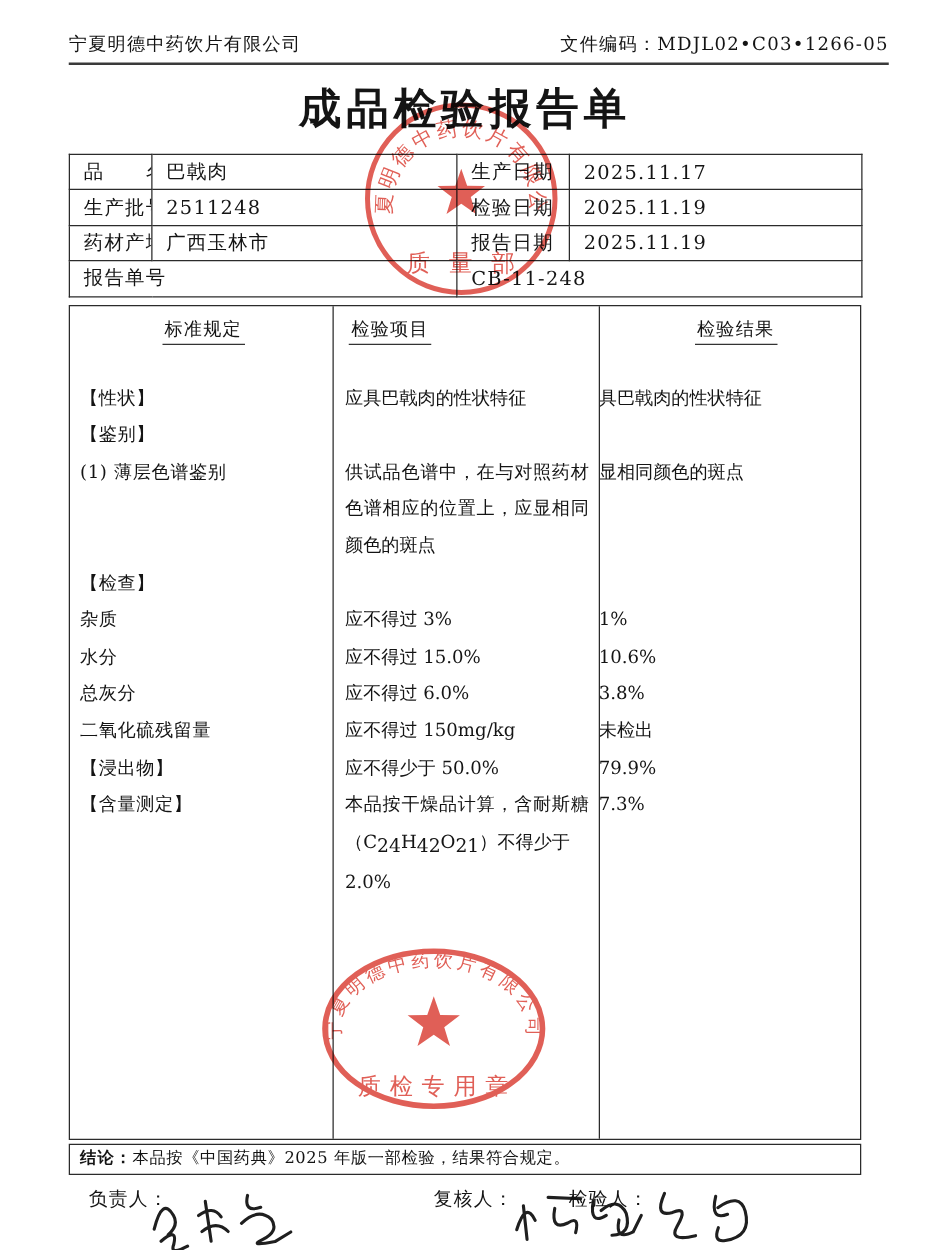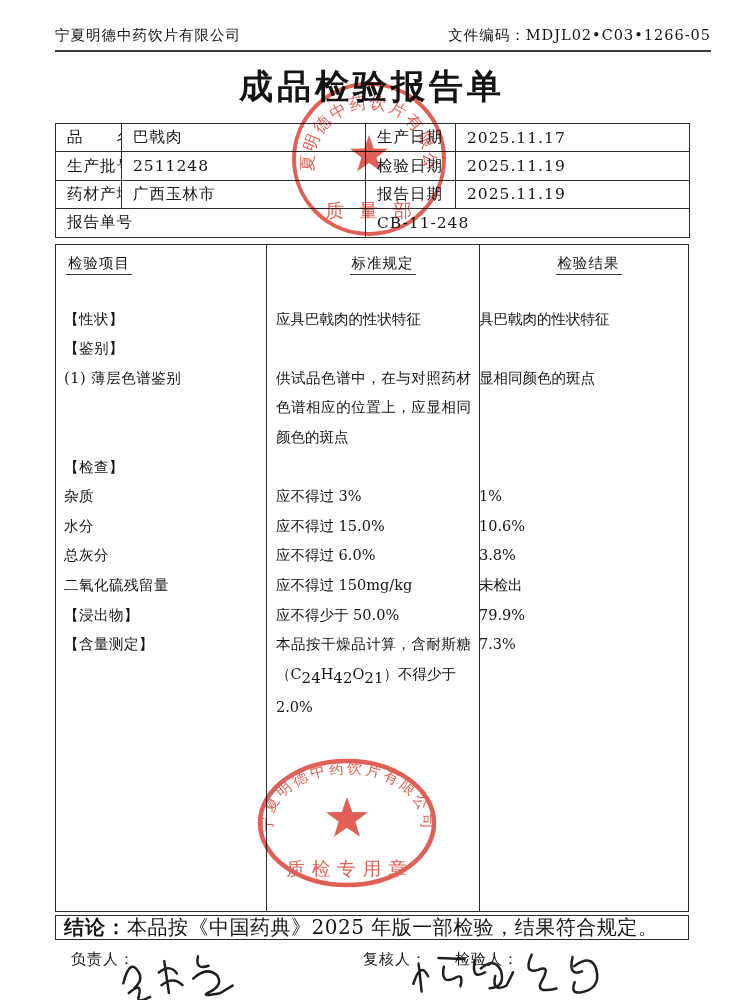--- a/index.html
+++ b/index.html
@@ -42,27 +42,27 @@
   .rrow .c1{width:210px;box-sizing:border-box;padding-left:8px;letter-spacing:.5px;}
   .rrow .c2{width:213px;box-sizing:border-box;padding:0 8px 0 10px;}
   .rrow .c3{flex:1;box-sizing:border-box;}
   .c2 .std{display:block;text-align:justify;}
   .c2 .spread{display:block;text-align:justify;text-align-last:justify;}
   .formula{display:block;}
   .formula sub{font-size:15px;}
   
   .conclusion{
     width:634px;box-sizing:border-box;border:1.6px solid #2b2b2b;margin-top:3px;
-    height:25px;line-height:22px;font-size:20px;padding-left:8px;letter-spacing:.5px;
+    height:25px;line-height:22px;font-size:13px;padding-left:8px;letter-spacing:.5px;
   }
   .conclusion b{letter-spacing:1px;}
   
   .sigrow{position:relative;width:660px;height:80px;margin-top:4px;font-size:15px;}
   .sigrow .slabel{position:absolute;top:6px;letter-spacing:1px;}
-  .sigrow .l1{left:16px;} .sigrow .l2{left:308px;font-family:Liberation Serif, serif;} .sigrow .l3{left:400px;text-align:right;}
+  .sigrow .l1{left:16px;} .sigrow .l2{left:292px;font-family:Liberation Serif, serif;} .sigrow .l3{left:400px;text-align:right;}
   .sig{position:absolute;}
   .sig path{fill:none;stroke:#1f1f1f;stroke-width:2.5;stroke-linecap:round;stroke-linejoin:round;}
   .sig1{left:56px;top:0;transform:rotate(-3deg);}
   .sig2{left:350px;top:-2px;transform:rotate(-2deg);}
   .sig3{left:462px;top:0;transform:rotate(2deg);}
   
   .stamp{position:absolute;opacity:.8;mix-blend-mode:multiply;z-index:6;pointer-events:none;}
   .stamp-top{left:288px;top:78px;}
   .stamp-bottom{left:252px;top:753px;}
 </style>
@@ -109,22 +109,22 @@
       <td colspan="2">CB-11-248</td>
     </tr>
   </tbody>
     </table>
 
   <div class="results">
     <div class="vline v1"></div>
     <div class="vline v2"></div>
 
     <div class="rhead">
+      <div class="hcell h2"><span>标准规定</span></div>
       <div class="hcell h1"><span>检验项目</span></div>
-      <div class="hcell h2"><span>标准规定</span></div>
       <div class="hcell h3"><span>检验结果</span></div>
     </div>
 
     <div class="rrow">
       <div class="c1">【性状】</div>
       <div class="c2">
           <span class="std">应具巴戟肉的性状特征</span>
         </div>
       <div class="c3">具巴戟肉的性状特征</div>
     </div>

